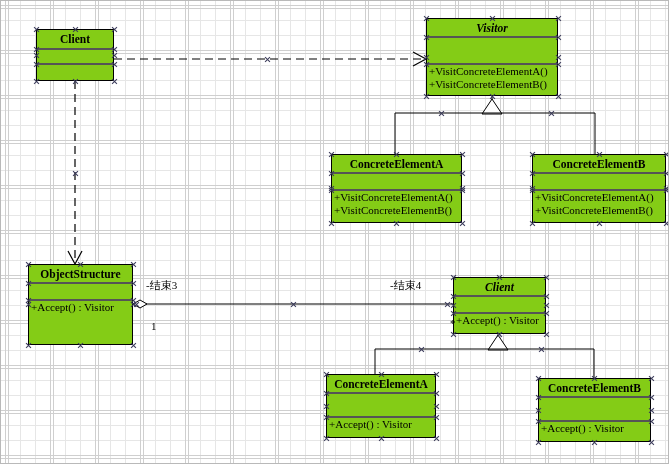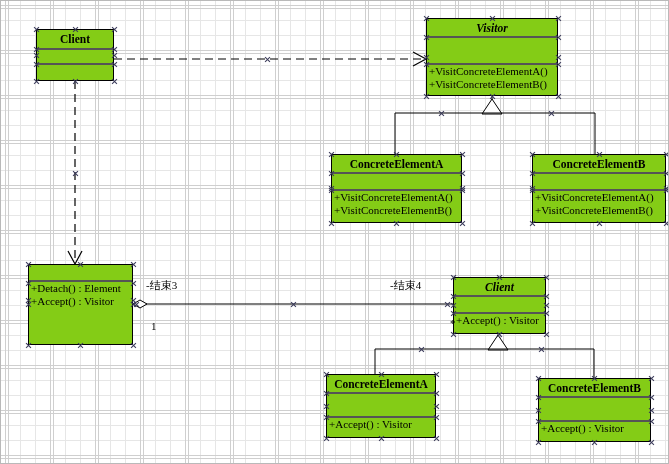--- a/index.html
+++ b/index.html
@@ -172,23 +172,23 @@
   <div class="uml" style="left:531px;top:153px;width:134px;height:69px;">
     <div class="sec name" style="height:19px;">ConcreteElementB</div>
     <div class="sec attrs" style="height:17px;"></div>
     <div class="sec ops" style="height:29px;">
       <div class="row">+VisitConcreteElementA()</div>
       <div class="row">+VisitConcreteElementB()</div>
     </div>
   </div>
 
   <div class="uml" style="left:27px;top:263px;width:105px;height:81px;">
+    <div class="sec name" style="height:19px;">ObjectStructure</div>
     <div class="sec attrs" style="height:17px;"></div>
     <div class="sec ops" style="height:42px;">
-      <div class="row">+Detach() : Element</div>
       <div class="row">+Accept() : Visitor</div>
     </div>
   </div>
 
   <div class="uml" style="left:452px;top:276px;width:93px;height:57px;">
     <div class="sec name abstract" style="height:19px;">Client</div>
     <div class="sec attrs" style="height:17px;"></div>
     <div class="sec ops" style="height:17px;">
       <div class="row">+Accept() : Visitor</div>
     </div>

